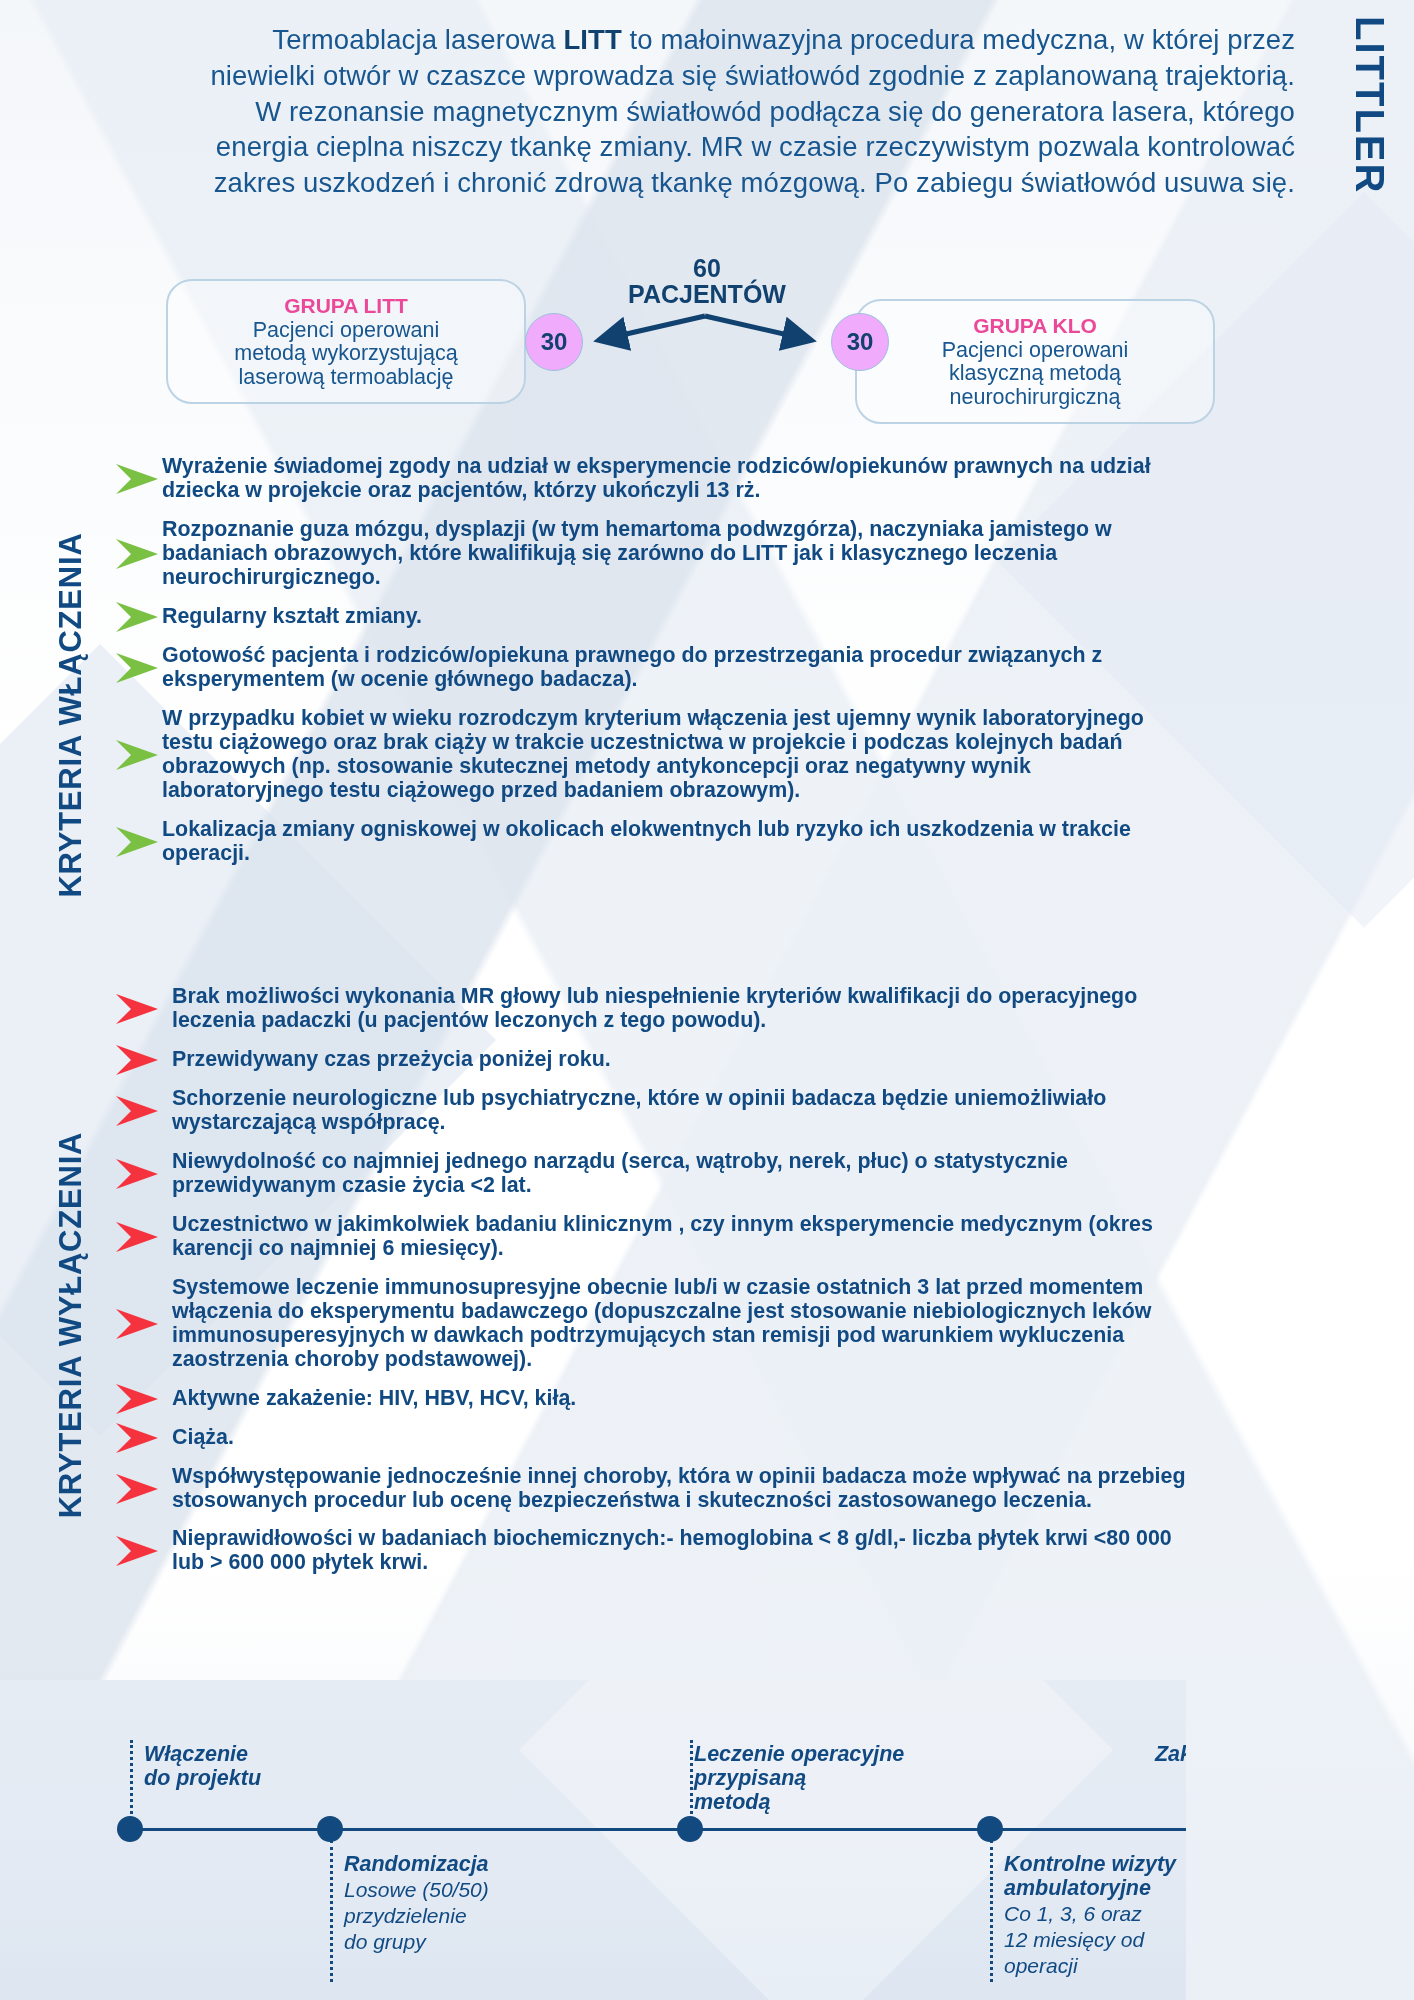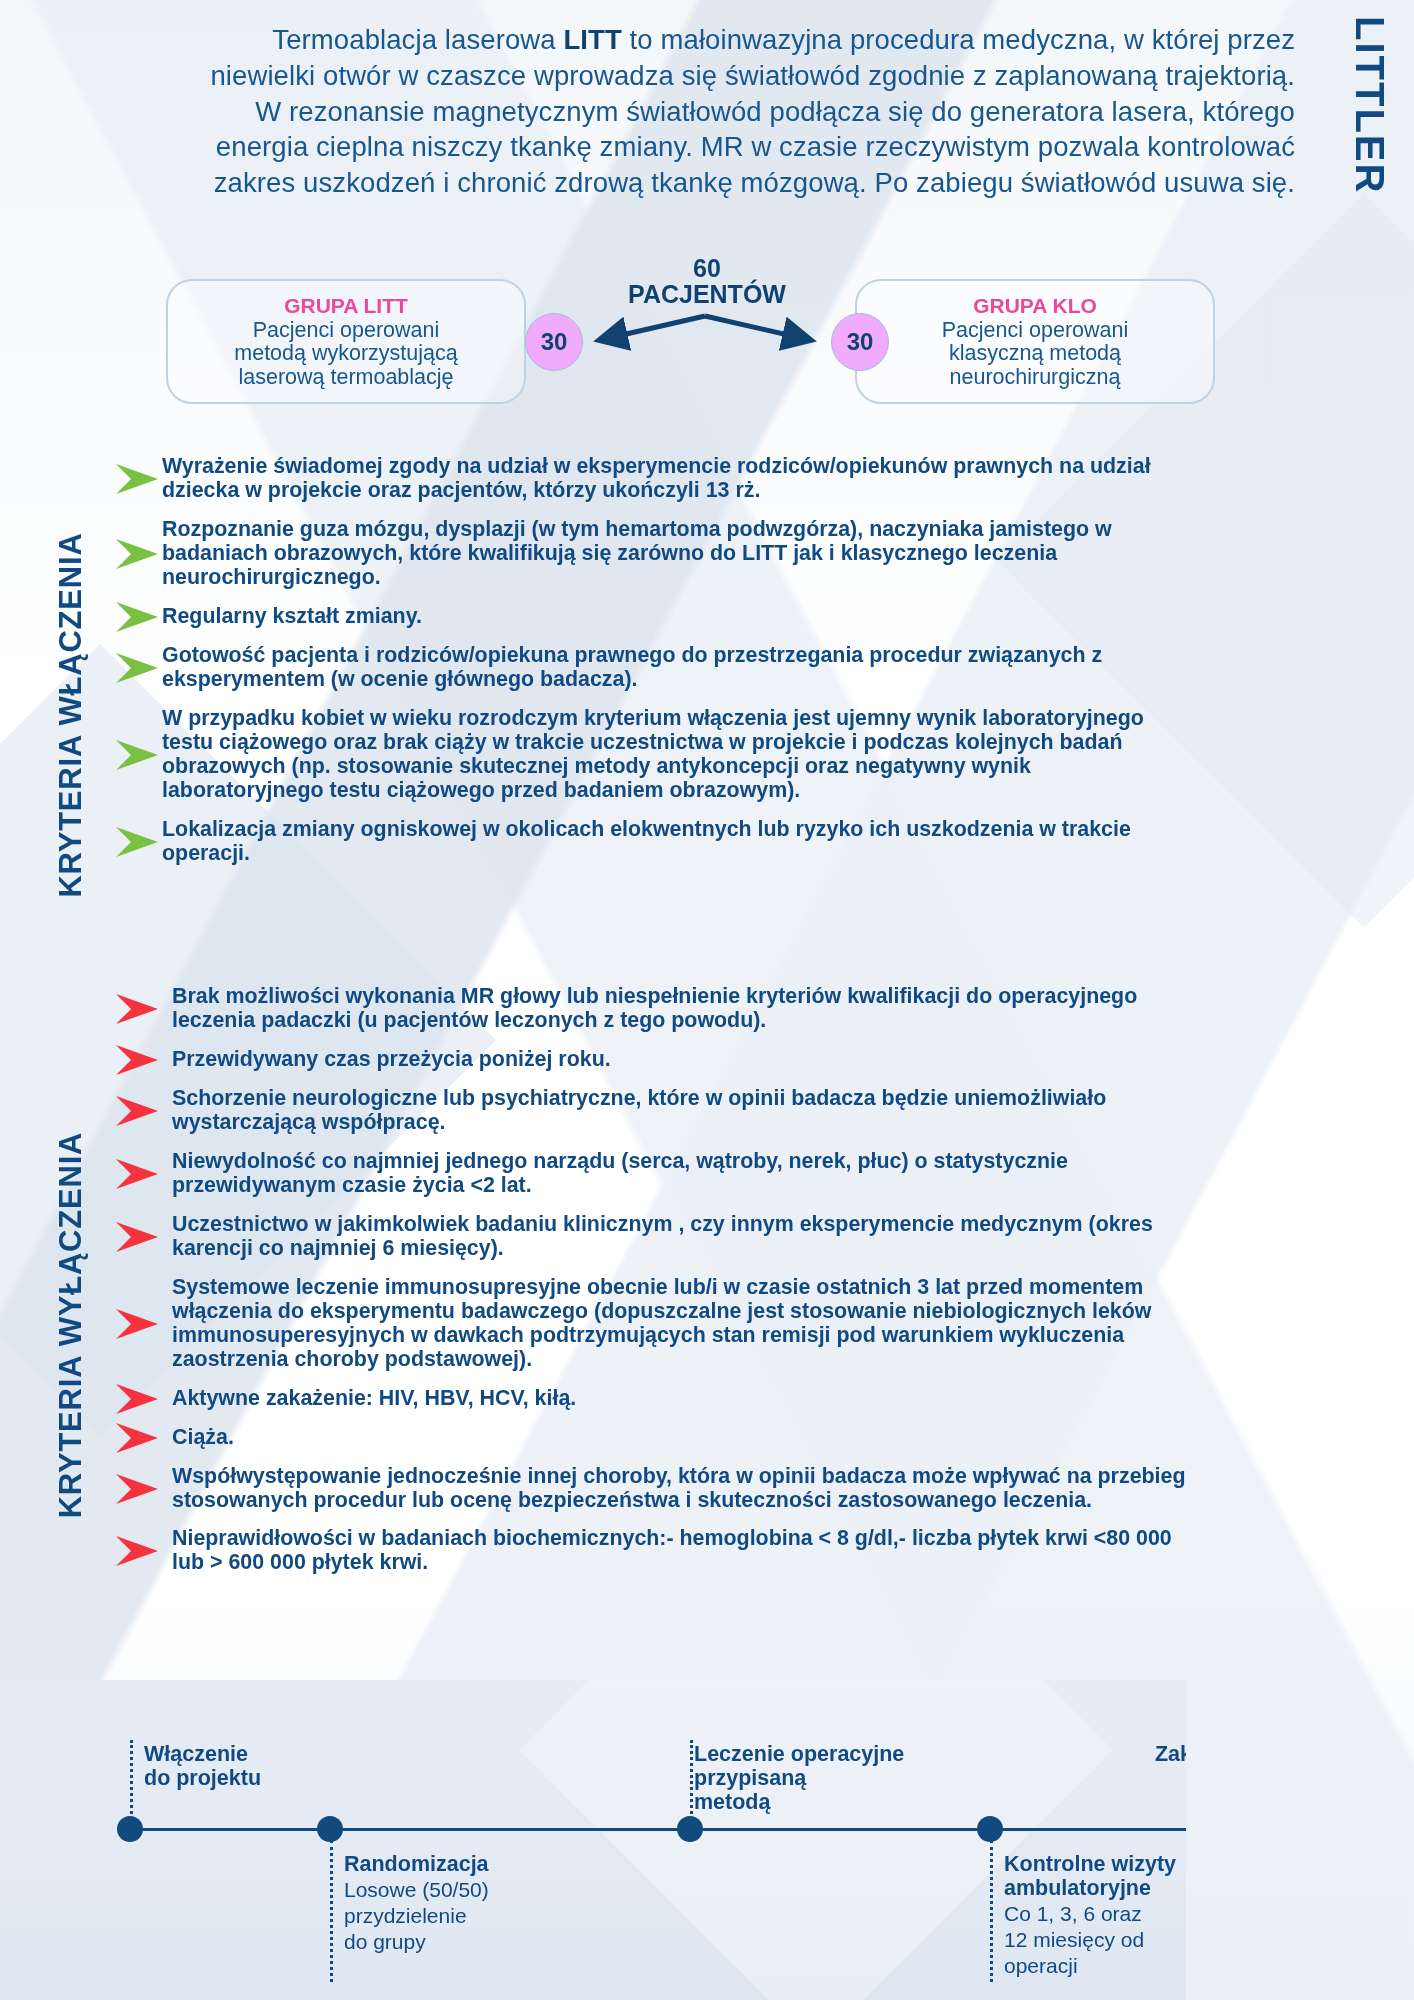--- a/index.html
+++ b/index.html
@@ -55,21 +55,21 @@
     font-size:40px; font-weight:700; letter-spacing:2px;
     color:#114a82;
   }
   .gbox{
     position:absolute; top:279px; height:125px;
     border:2.5px solid #bcd3e5; border-radius:26px;
     background:rgba(255,255,255,.35);
     display:flex; align-items:center; justify-content:center; text-align:center;
   }
   .gbox.left { left:166px; width:360px; }
-  .gbox.right{ left:855px; width:360px; }
+  .gbox.right{ left:855px; width:360px;margin-top:20px; }
   .gbox .gtitle{ font-size:21px; font-weight:700; color:#ec4899; display:block; margin-bottom:1px; }
   .gbox .gdesc { font-size:21.5px; color:#17568f; line-height:1.10; display:block; }
 
   .node{
     position:absolute; top:313px; width:58px; height:58px; border-radius:50%;
     background:#f0abfc; border:1px solid #9cc0dc;
     display:flex; align-items:center; justify-content:center;
     font-size:24px; font-weight:700; color:#10416f;
   }
   .node.left { left:525px; }
@@ -110,20 +110,21 @@
     font-size:21.4px; font-weight:700; line-height:1.12; color:#114a82;
     max-width:1025px;
   }
   #exclusion .crit .txt{ padding-left:10px; }
 
   
   .timeline{
     position:absolute; left:0; top:1680px; width:1186px; height:320px;
     background:linear-gradient(180deg,#e6ecf4 0%, #e3eaf3 60%, #dde6f1 100%);
     overflow:hidden;
+    font-style:italic;
   }
   .tl-tri{
     position:absolute; width:420px; height:420px; right:160px; top:-140px;
     background:rgba(255,255,255,.33); transform:rotate(45deg);
   }
   .tl-line{
     position:absolute; left:130px; top:148px; width:1166px; height:3px;
     background:#12497e;
   }
   .tl-dot{

